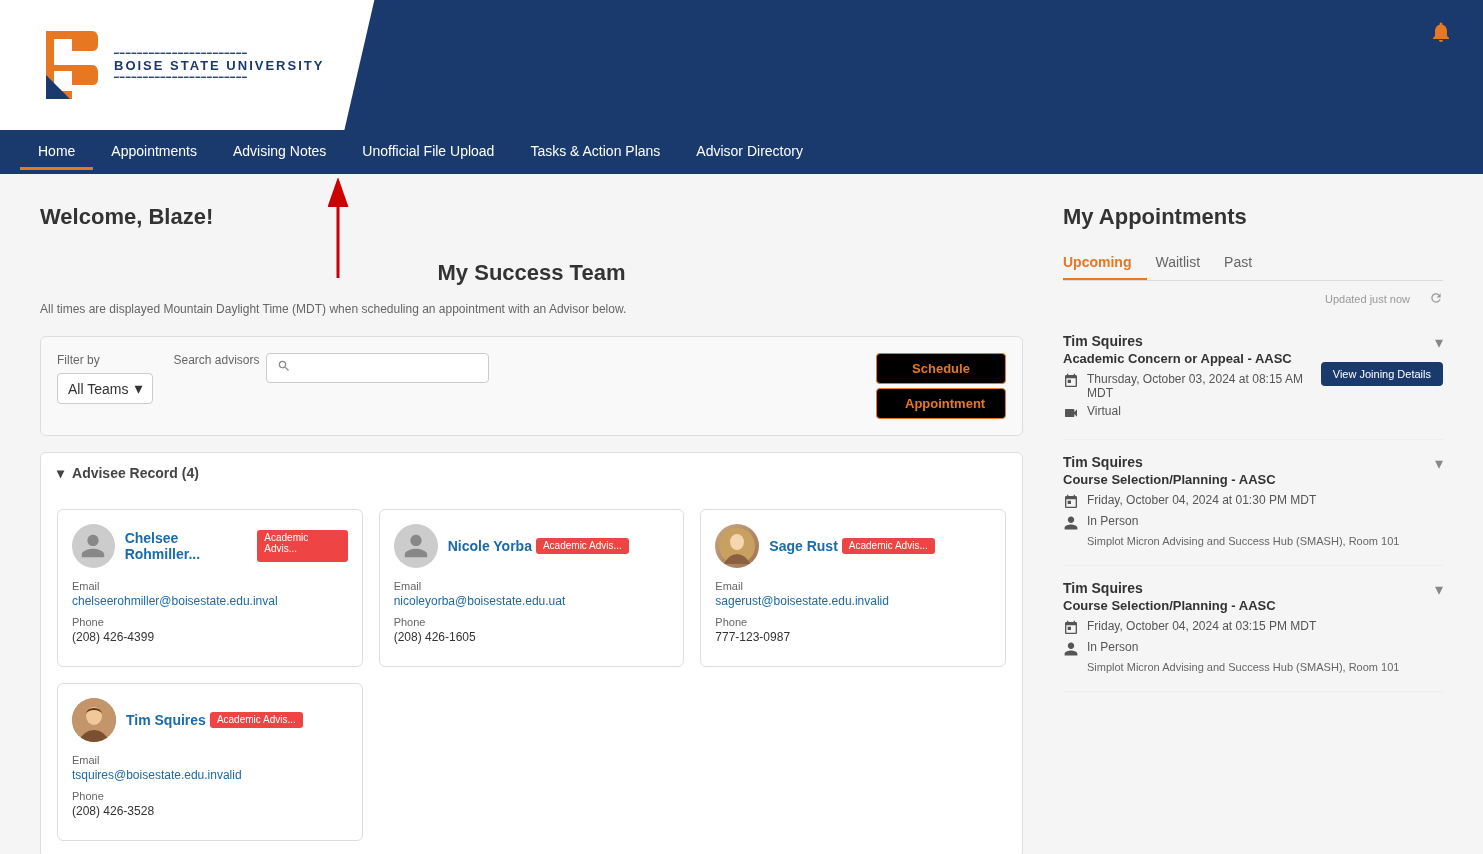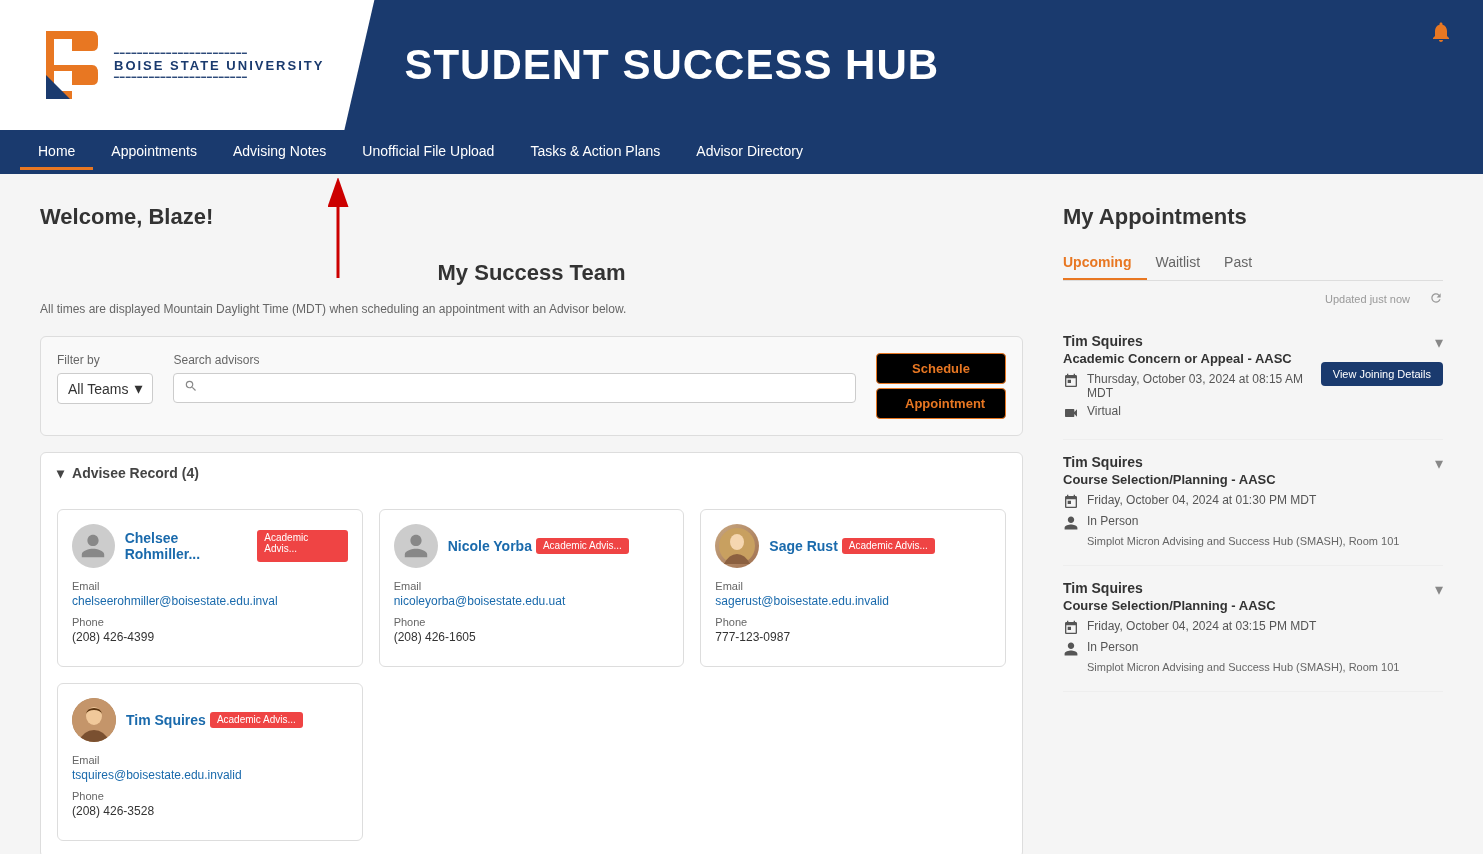--- a/index.html
+++ b/index.html
@@ -129,21 +129,20 @@
       background: white;
       padding: 5px 10px;
       gap: 6px;
       cursor: pointer;
     }
     .filter-select-text {
       font-size: 14px;
     }
     .search-group {
       display: flex;
-      flex-direction: column;
       gap: 6px;
       flex: 1;
       margin: 0 20px;
     }
     .search-label {
       font-size: 12px;
       color: #666;
     }
     .search-input-wrap {
       display: flex;
@@ -374,21 +373,20 @@
 
       <polygon points="6,68 30,68 6,44" fill="#1a3a6e"></polygon>
     </svg>
     <div>
       <div style="font-size:8px;font-weight:400;color:#1a3a6e;letter-spacing:1px;">━━━━━━━━━━━━━━━━━━━━━━━</div>
       <div style="font-size:13px;font-weight:700;color:#1a3a6e;letter-spacing:2px;">BOISE STATE UNIVERSITY</div>
       <div style="font-size:8px;font-weight:400;color:#1a3a6e;letter-spacing:1px;">━━━━━━━━━━━━━━━━━━━━━━━</div>
     </div>
   </div>
   <div class="header-title-area">
-    <h1 class="header-title">STUDENT SUCCESS HUB</h1>
     <div class="bell-icon-wrap">
       
       <svg width="24" height="24" viewBox="0 0 24 24" fill="#e87722">
         <path d="M12 22c1.1 0 2-.9 2-2h-4c0 1.1.9 2 2 2zm6-6V11c0-3.07-1.64-5.64-4.5-6.32V4c0-.83-.67-1.5-1.5-1.5s-1.5.67-1.5 1.5v.68C7.63 5.36 6 7.92 6 11v5l-2 2v1h16v-1l-2-2z"></path>
       </svg>
     </div>
   </div>
 </div>
 
 <nav class="nav-bar">

